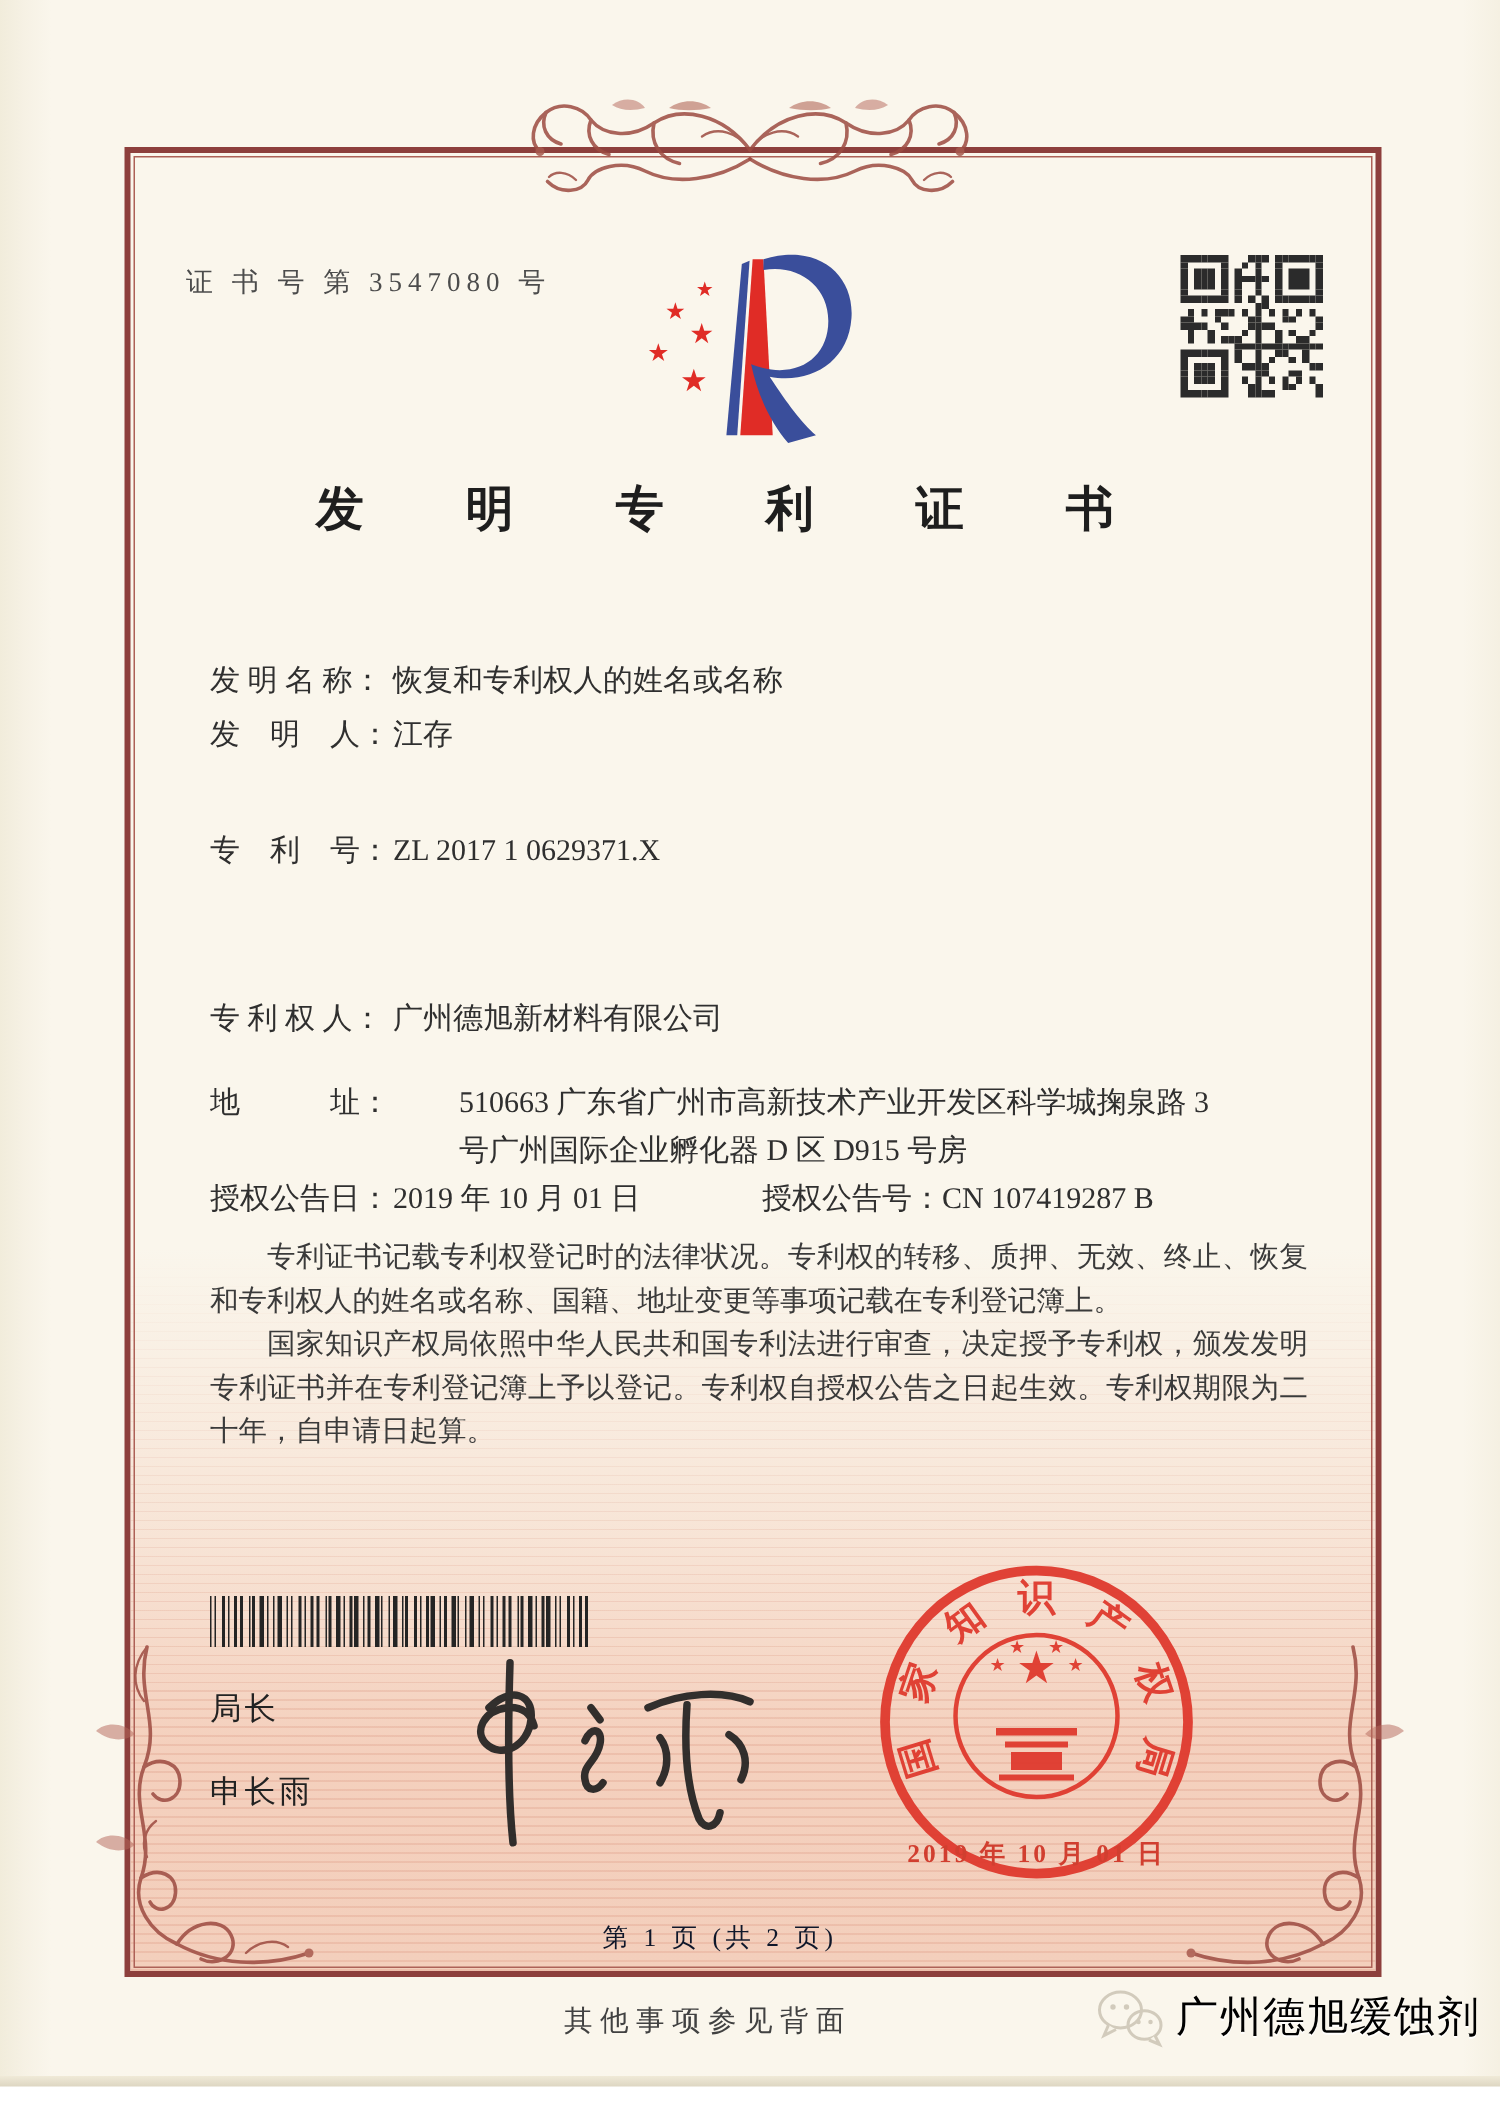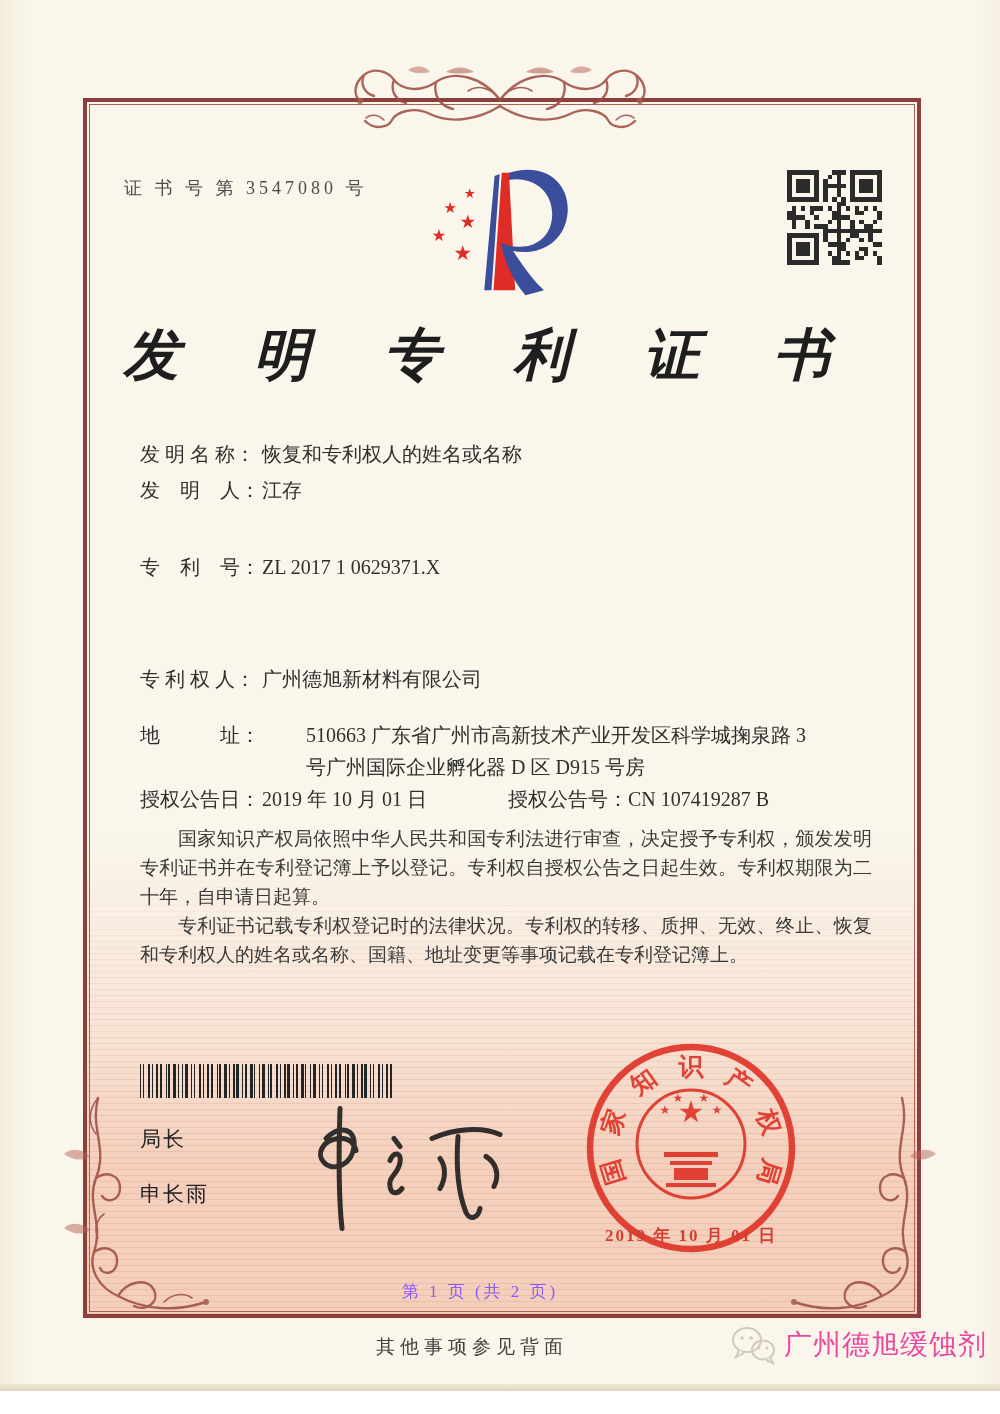--- a/index.html
+++ b/index.html
@@ -19,48 +19,48 @@
          -webkit-mask-image:linear-gradient(to bottom,transparent 0,#000 260px);
          mask-image:linear-gradient(to bottom,transparent 0,#000 260px);}
 
   .cert-no{position:absolute;left:124px;top:176px;font-size:18px;letter-spacing:4px;color:#4c4c4c;}
   .logo{position:absolute;left:405px;top:158px;width:175px;height:145px;}
   .qr{position:absolute;left:787px;top:170px;width:95px;height:95px;background:#faf6ec;
       display:grid;grid-template-columns:repeat(21,4.5px);grid-auto-rows:4.5px;}
   .qr div{width:4.5px;height:4.5px;}
   .qr .b{background:#2b2b2b;}
 
-  .title{position:absolute;left:0;top:318px;width:960px;text-align:center;font-size:56px;font-weight:600;
-         color:#1e1e1e;letter-spacing:30px;padding-left:23px;box-sizing:border-box;font-style:italic;}
+  .title{position:absolute;left:0;top:318px;width:960px;text-align:center;font-size:32px;font-weight:600;
+         color:#1e1e1e;letter-spacing:30px;padding-left:23px;box-sizing:border-box;}
 
   .field{position:absolute;left:140px;display:flex;font-size:20px;color:#2f2f2f;line-height:32px;}
   .field .lbl{flex:none;min-width:122px;white-space:nowrap;}
   .field .val{max-width:600px;}
   .f1{top:438px;} .f2{top:474px;} .f3{top:551px;} .f4{top:607px;} .f5{top:663px;}
   .f6{top:719px;gap:44px;} .f7{top:783px;} 
   .f8{position:absolute;left:508px;top:783px;display:flex;font-size:20px;color:#2f2f2f;line-height:32px;}
 
   .body-text{position:absolute;left:140px;top:824px;width:732px;font-size:19px;line-height:29px;color:#3a3a3a;}
   .body-text p{margin:0;text-indent:2em;text-align:justify;}
 
   .barcode{position:absolute;left:140px;top:1064px;width:256px;height:34px;display:flex;align-items:stretch;overflow:hidden;}
   .barcode i{display:block;height:100%;background:#242424;}
 
   .director-title{position:absolute;left:140px;top:1125px;font-size:21px;color:#222;letter-spacing:2px;}
   .director-name{position:absolute;left:140px;top:1180px;font-size:21px;color:#222;letter-spacing:2px;}
   .signature{position:absolute;left:282px;top:1098px;width:240px;height:145px;}
 
   .seal{position:absolute;left:578px;top:1034px;width:230px;height:240px;opacity:0.93;}
 
-  .page-info{position:absolute;left:0;top:1280px;width:960px;text-align:center;font-size:17px;letter-spacing:3px;color:#8b5cf6;}
+  .page-info{position:absolute;left:0;top:1280px;width:960px;text-align:center;font-size:17px;letter-spacing:3px;color:#0f172a;}
   .back-note{position:absolute;left:0;top:1334px;width:944px;text-align:center;font-size:19px;letter-spacing:5px;color:#414141;}
 
   .watermark{position:absolute;left:730px;top:1324px;display:flex;align-items:center;gap:6px;
              font-family:"Liberation Sans","DejaVu Sans",sans-serif;}
-  .watermark .wm-text{font-size:28px;color:#ec4899;text-shadow:0 1px 0 rgba(255,255,255,0.85);letter-spacing:1px;}
+  .watermark .wm-text{font-size:28px;color:#000000;text-shadow:0 1px 0 rgba(255,255,255,0.85);letter-spacing:1px;}
 
   .deco-top{position:absolute;left:350px;top:58px;width:300px;height:84px;}
   .deco-corner{position:absolute;width:150px;height:230px;}
   .deco-bl{left:60px;top:1096px;}
   .deco-br{left:790px;top:1096px;transform:scaleX(-1);}
 </style>
 </head>
 <body>
 
 <div class="page">
@@ -602,22 +602,22 @@
   <div class="field f7">
     <span class="lbl">授权公告日：</span>
     <span class="val">2019 年 10 月 01 日</span>
   </div>
   <div class="f8">
     <span class="lbl">授权公告号：</span>
     <span class="val">CN 107419287 B</span>
   </div>
 
   <div class="body-text">
+    <p>专利证书记载专利权登记时的法律状况。专利权的转移、质押、无效、终止、恢复和专利权人的姓名或名称、国籍、地址变更等事项记载在专利登记簿上。</p>
     <p>国家知识产权局依照中华人民共和国专利法进行审查，决定授予专利权，颁发发明专利证书并在专利登记簿上予以登记。专利权自授权公告之日起生效。专利权期限为二十年，自申请日起算。</p>
-    <p>专利证书记载专利权登记时的法律状况。专利权的转移、质押、无效、终止、恢复和专利权人的姓名或名称、国籍、地址变更等事项记载在专利登记簿上。</p>
   </div>
 
   <div class="barcode">
       <i style="width: 1.6px; margin-right: 1.7px;"></i>
       <i style="width: 3.2px; margin-right: 3.4px;"></i>
       <i style="width: 4.8px; margin-right: 1.7px;"></i>
       <i style="width: 1.6px; margin-right: 3.4px;"></i>
       <i style="width: 3.2px; margin-right: 1.7px;"></i>
       <i style="width: 4.8px; margin-right: 3.4px;"></i>
       <i style="width: 1.6px; margin-right: 1.7px;"></i>

